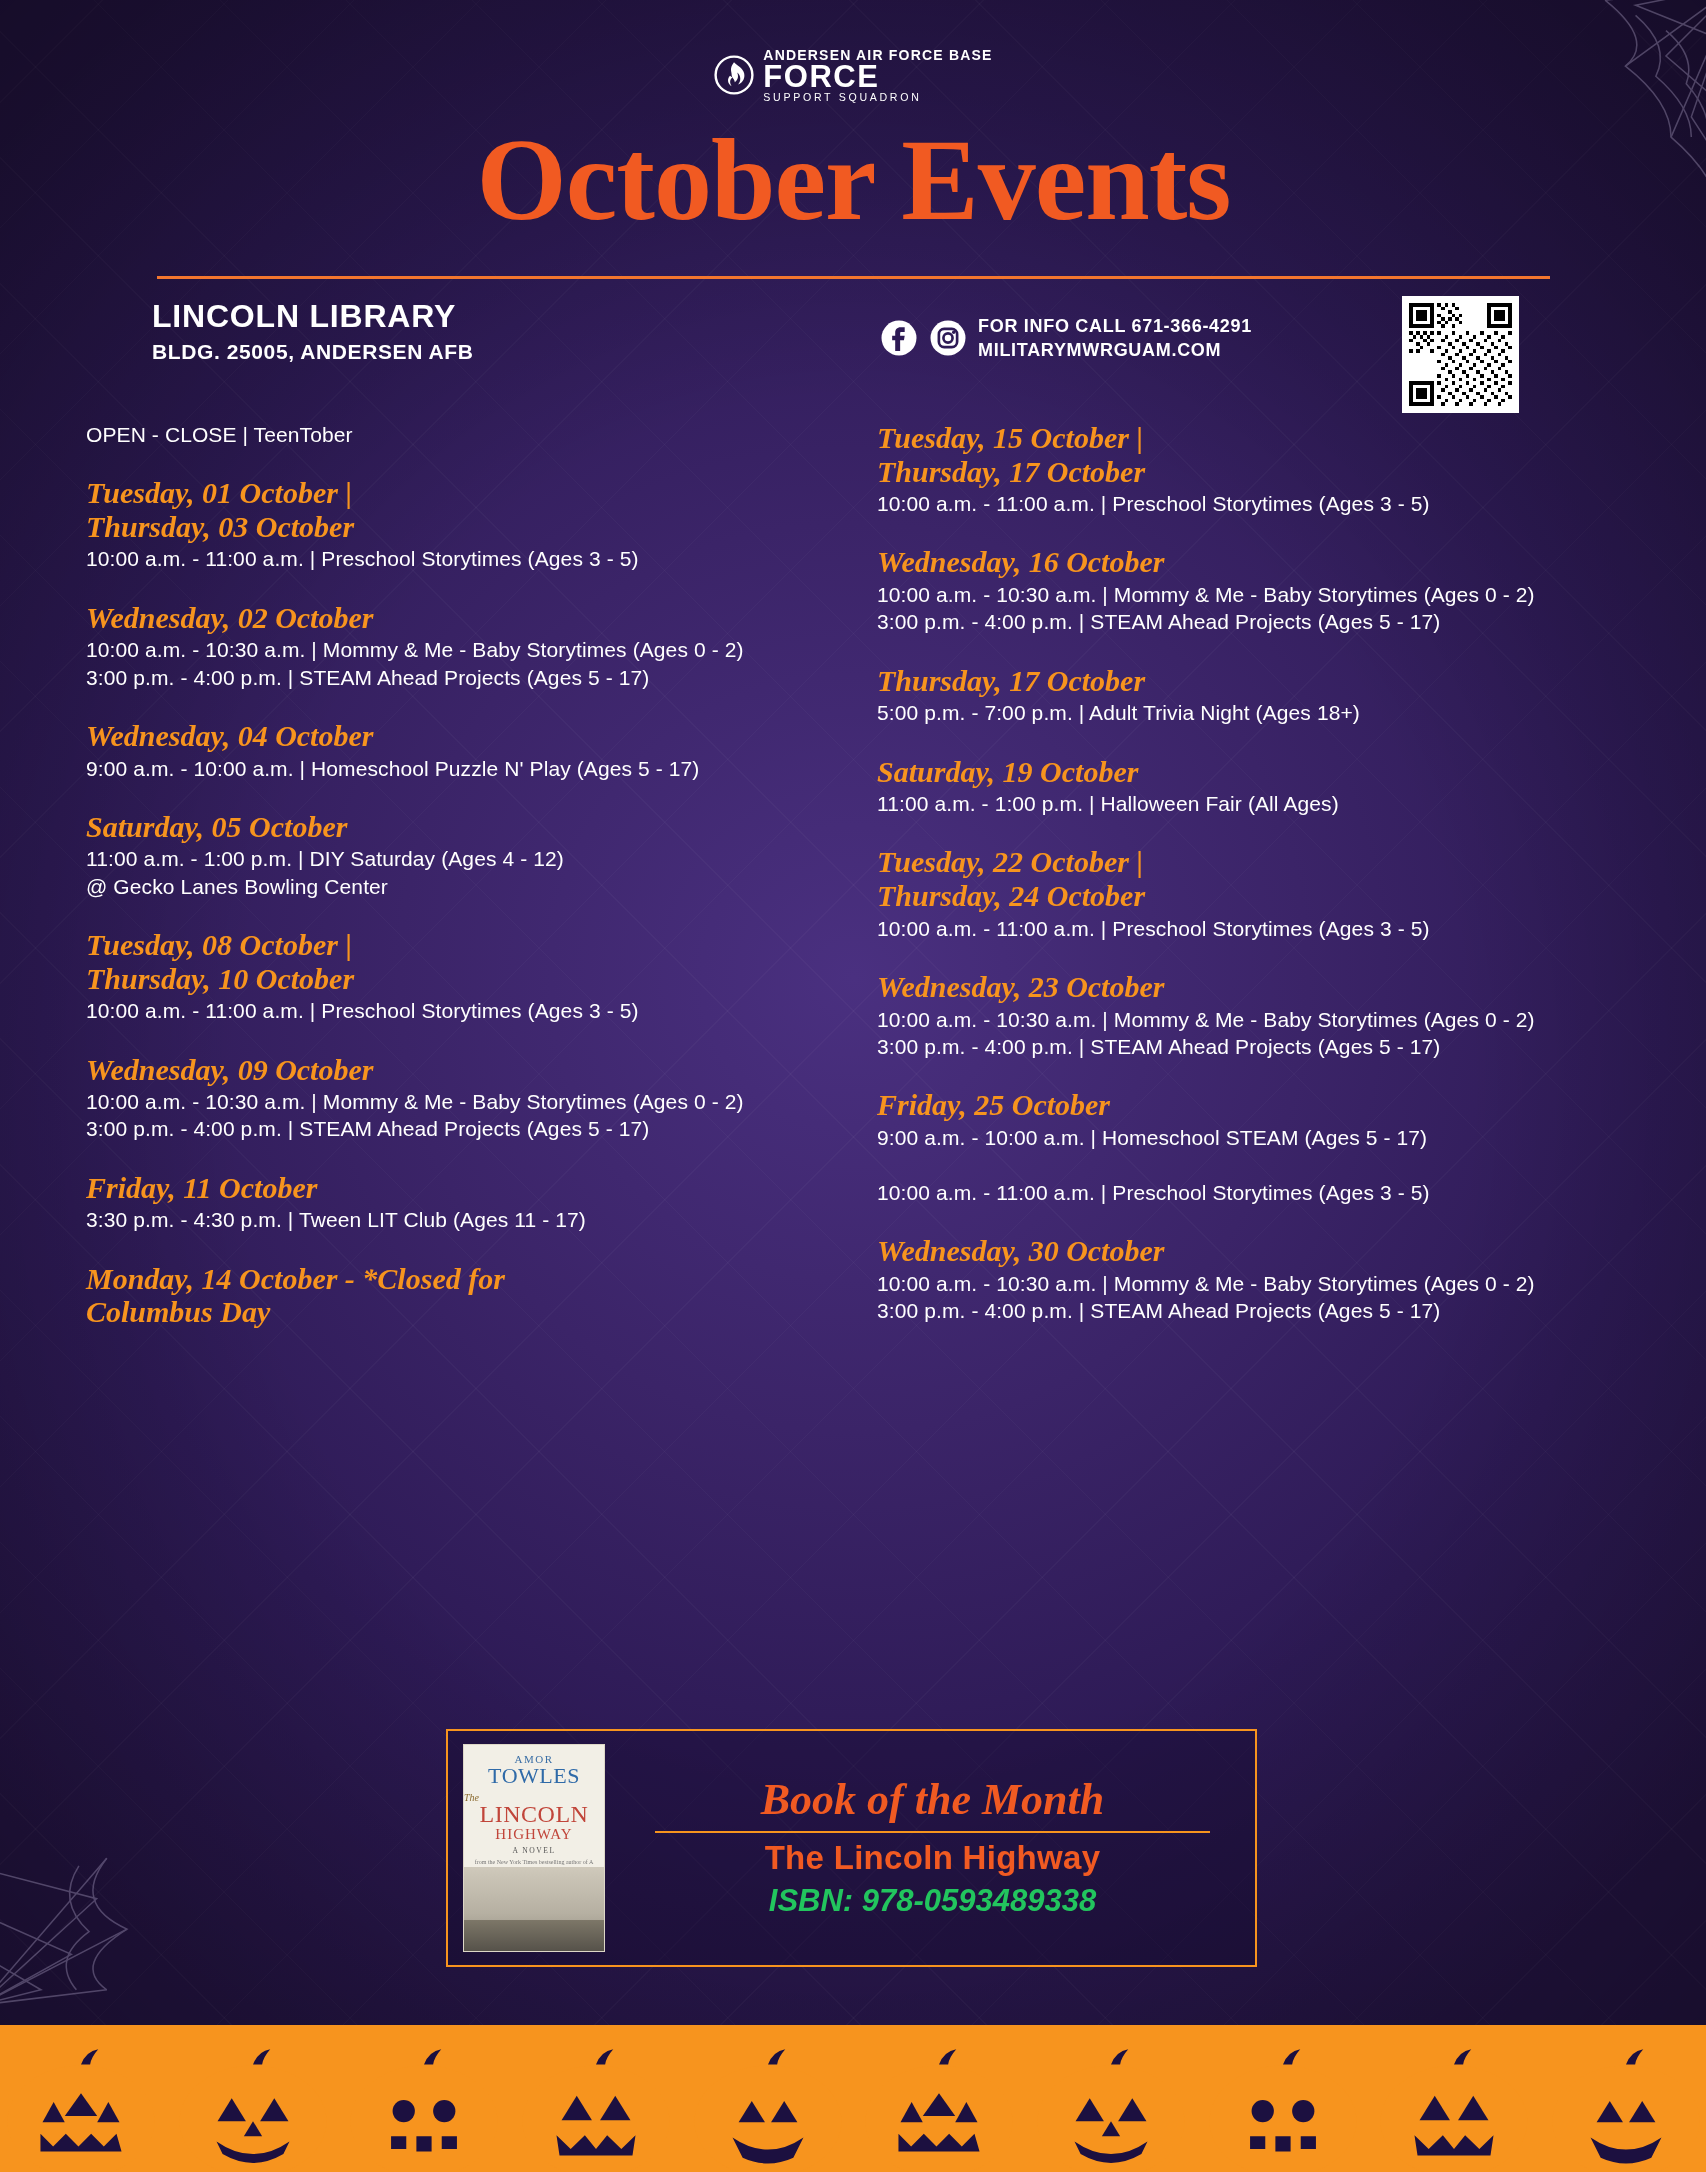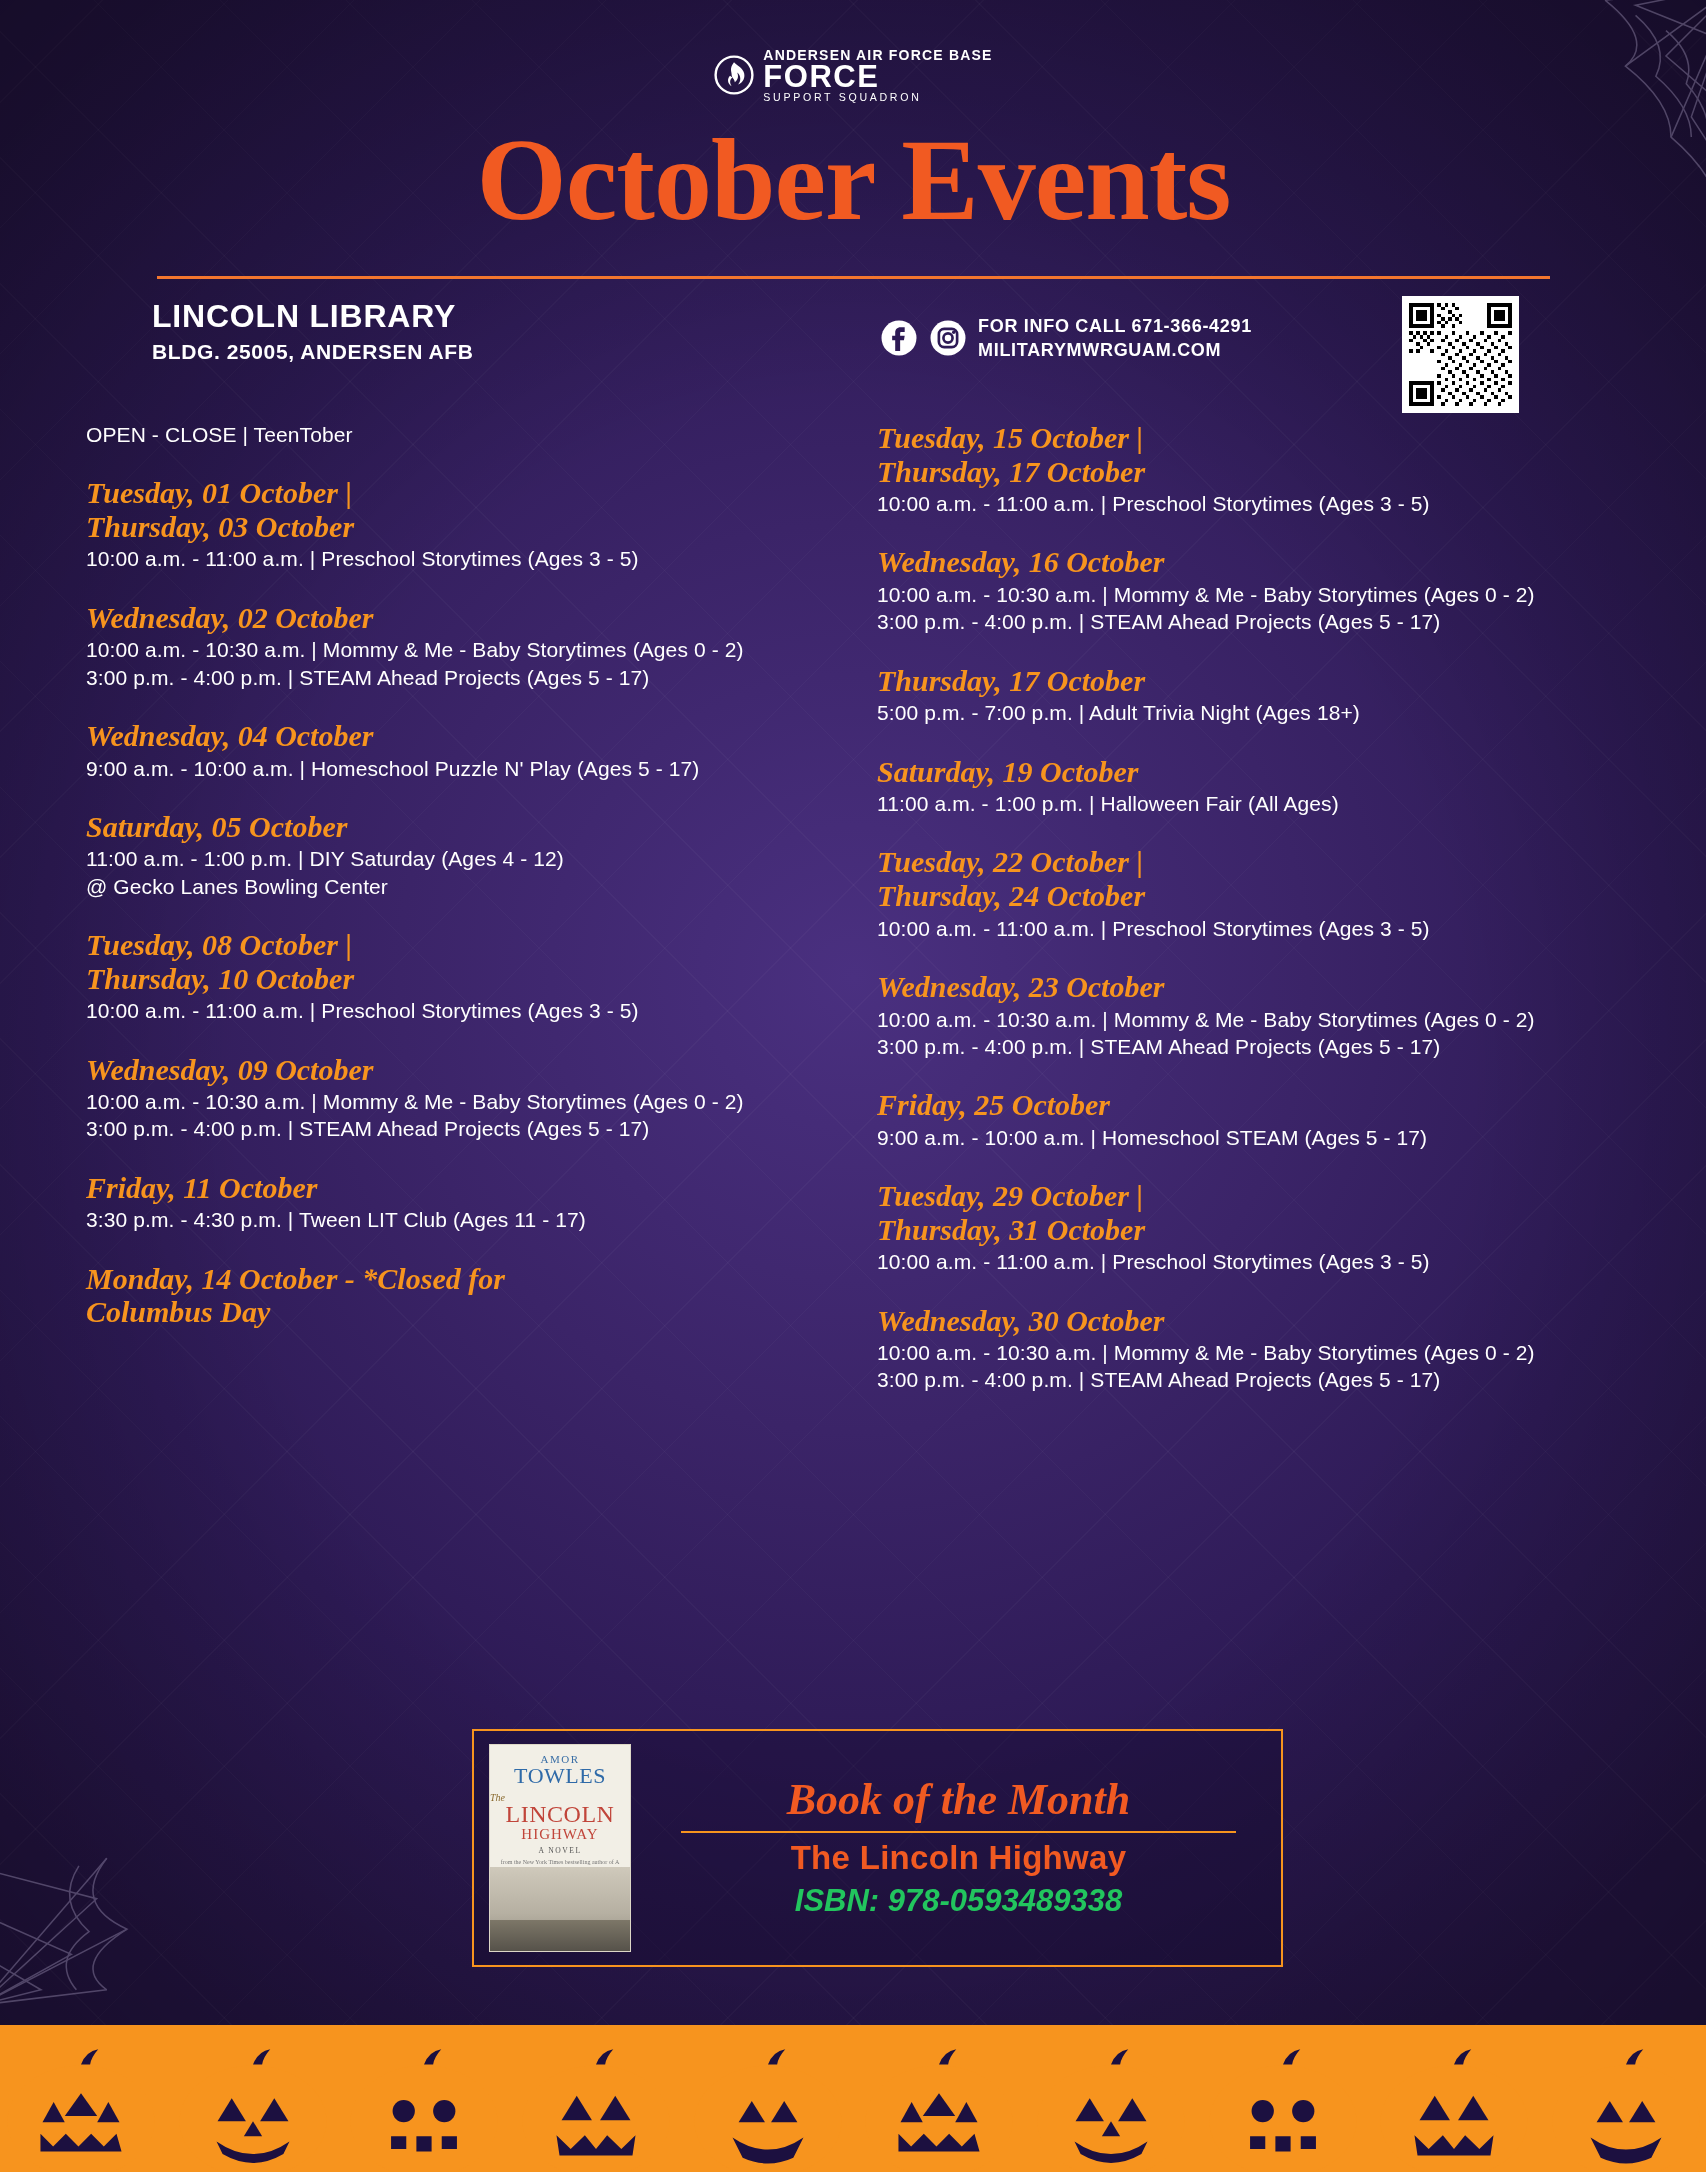--- a/index.html
+++ b/index.html
@@ -132,21 +132,21 @@
     color: #ffffff;
     font-size: 21px;
     line-height: 1.30;
     letter-spacing: 0.1px;
     white-space: pre-line;
   }
 
   
   #book-box {
     position: absolute;
-    left: 472px;
+    left: 446px;
     top: 1729px;
     width: 811px;
     height: 238px;
     border: 2.5px solid #f7941e;
     background: rgba(18,10,40,.35);
     display: flex;
     align-items: center;
     padding: 13px 15px;
   }
   #book-cover {
@@ -545,22 +545,20 @@
     <div class="event">
       <div class="event-date">Wednesday, 23 October</div>
       <div class="event-lines">10:00 a.m. - 10:30 a.m. | Mommy &amp; Me - Baby Storytimes (Ages 0 - 2)
 3:00 p.m. - 4:00 p.m. | STEAM Ahead Projects (Ages 5 - 17)</div>
     </div>
     <div class="event">
       <div class="event-date">Friday, 25 October</div>
       <div class="event-lines">9:00 a.m. - 10:00 a.m. | Homeschool STEAM (Ages 5 - 17)</div>
     </div>
     <div class="event">
-      <div class="event-date">Tuesday, 29 October |
-Thursday, 31 October</div>
       <div class="event-lines">10:00 a.m. - 11:00 a.m. | Preschool Storytimes (Ages 3 - 5)</div>
     </div>
     <div class="event">
       <div class="event-date">Wednesday, 30 October</div>
       <div class="event-lines">10:00 a.m. - 10:30 a.m. | Mommy &amp; Me - Baby Storytimes (Ages 0 - 2)
 3:00 p.m. - 4:00 p.m. | STEAM Ahead Projects (Ages 5 - 17)</div>
     </div>
   </div>
 
 <div id="book-box">

